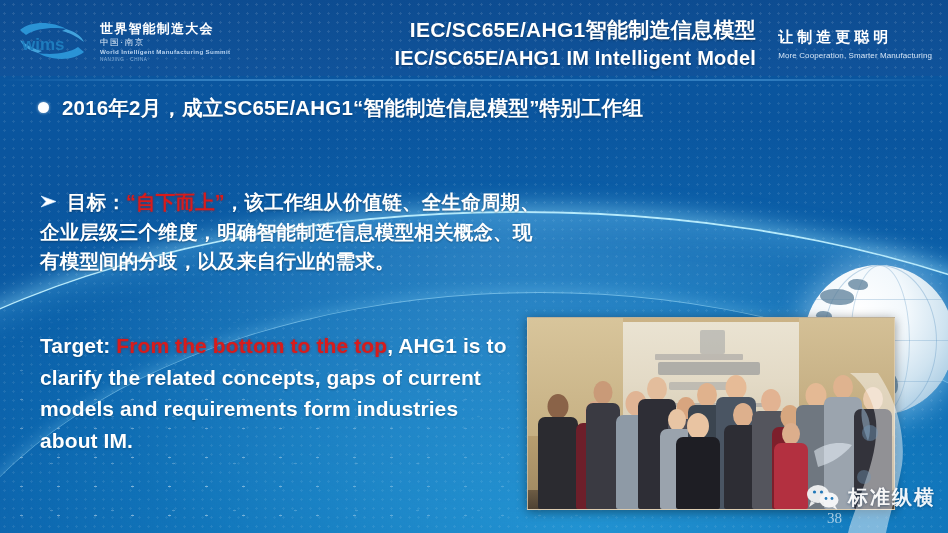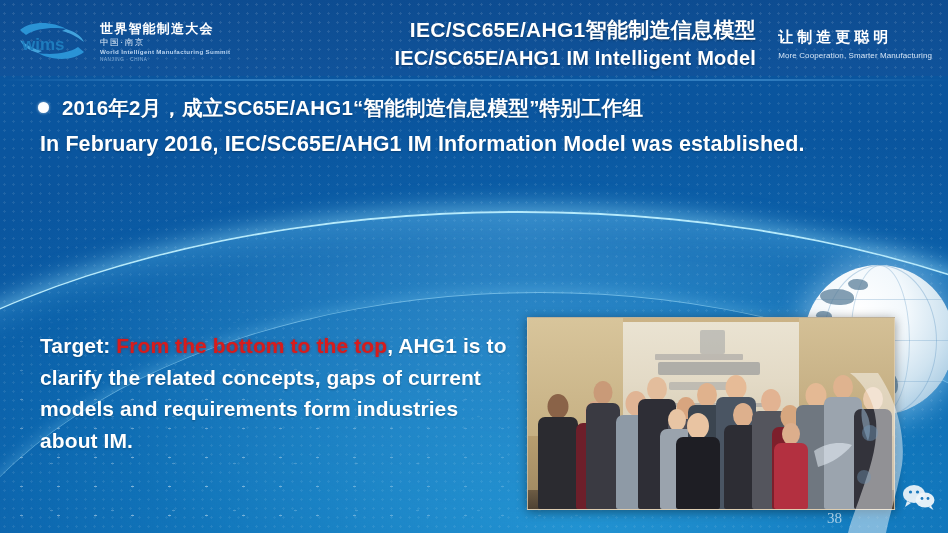--- a/index.html
+++ b/index.html
@@ -335,22 +335,26 @@
       <div class="land" style="left:12px;top:46px;width:16px;height:10px"></div>
       <div class="land" style="left:58px;top:86px;width:24px;height:14px"></div>
       <div class="land" style="left:78px;top:108px;width:16px;height:22px"></div>
     </div>
 
     <div class="bullet1">
       <div class="dot-marker"></div>
       <div class="bullet1-cn">2016年2月，成立SC65E/AHG1“智能制造信息模型”特别工作组</div>
     </div>
 
-    <div class="line-en1">In February 2016, IEC/SC65E/AHG1 IM Information Model was established.</div>
-
+
+    <div class="para-cn">
+      <svg class="arrow-marker" viewBox="0 0 18 13">
+        <path d="M1 1 L16 6.5 L1 12 L6 6.5 Z" fill="#ffffff" stroke="#cfe6ff" stroke-width="0.7"></path>
+      </svg><span>目标：</span><span class="hl-red">“自下而上”</span><span>，该工作组从价值链、全生命周期、企业层级三个维度，明确智能制造信息模型相关概念、现有模型间的分歧，以及来自行业的需求。</span>
+    </div>
 
     <div class="para-en">
       <span>Target:</span>
       <span class="hl-red">From the bottom to the top</span><span>, AHG1 is to clarify the related concepts, gaps of current models and requirements form industries about IM.</span>
     </div>
 
     <div class="photo">
       <div class="wallpanel"></div>
       <div class="wallpanel-r"></div>
       <div class="screen">
@@ -445,18 +449,19 @@
       <svg class="wechat-icon" viewBox="0 0 34 28">
         <ellipse cx="12" cy="11" rx="11" ry="9" fill="#ffffff" opacity="0.92"></ellipse>
         <path d="M5 18 L3 24 L9 20 Z" fill="#ffffff" opacity="0.92"></path>
         <circle cx="8.5" cy="9" r="1.6" fill="#1c79bd"></circle>
         <circle cx="15.5" cy="9" r="1.6" fill="#1c79bd"></circle>
         <ellipse cx="23" cy="17" rx="9.5" ry="7.5" fill="#ffffff" opacity="0.95"></ellipse>
         <path d="M29 22.5 L31.5 27 L26.5 24 Z" fill="#ffffff" opacity="0.95"></path>
         <circle cx="20" cy="15.5" r="1.4" fill="#1c79bd"></circle>
         <circle cx="26" cy="15.5" r="1.4" fill="#1c79bd"></circle>
       </svg>
+      <div class="wm-text">标准纵横</div>
     </div>
 
     <div class="page-num">38</div>
 
   </div>
 </div>
 
 </body></html>

